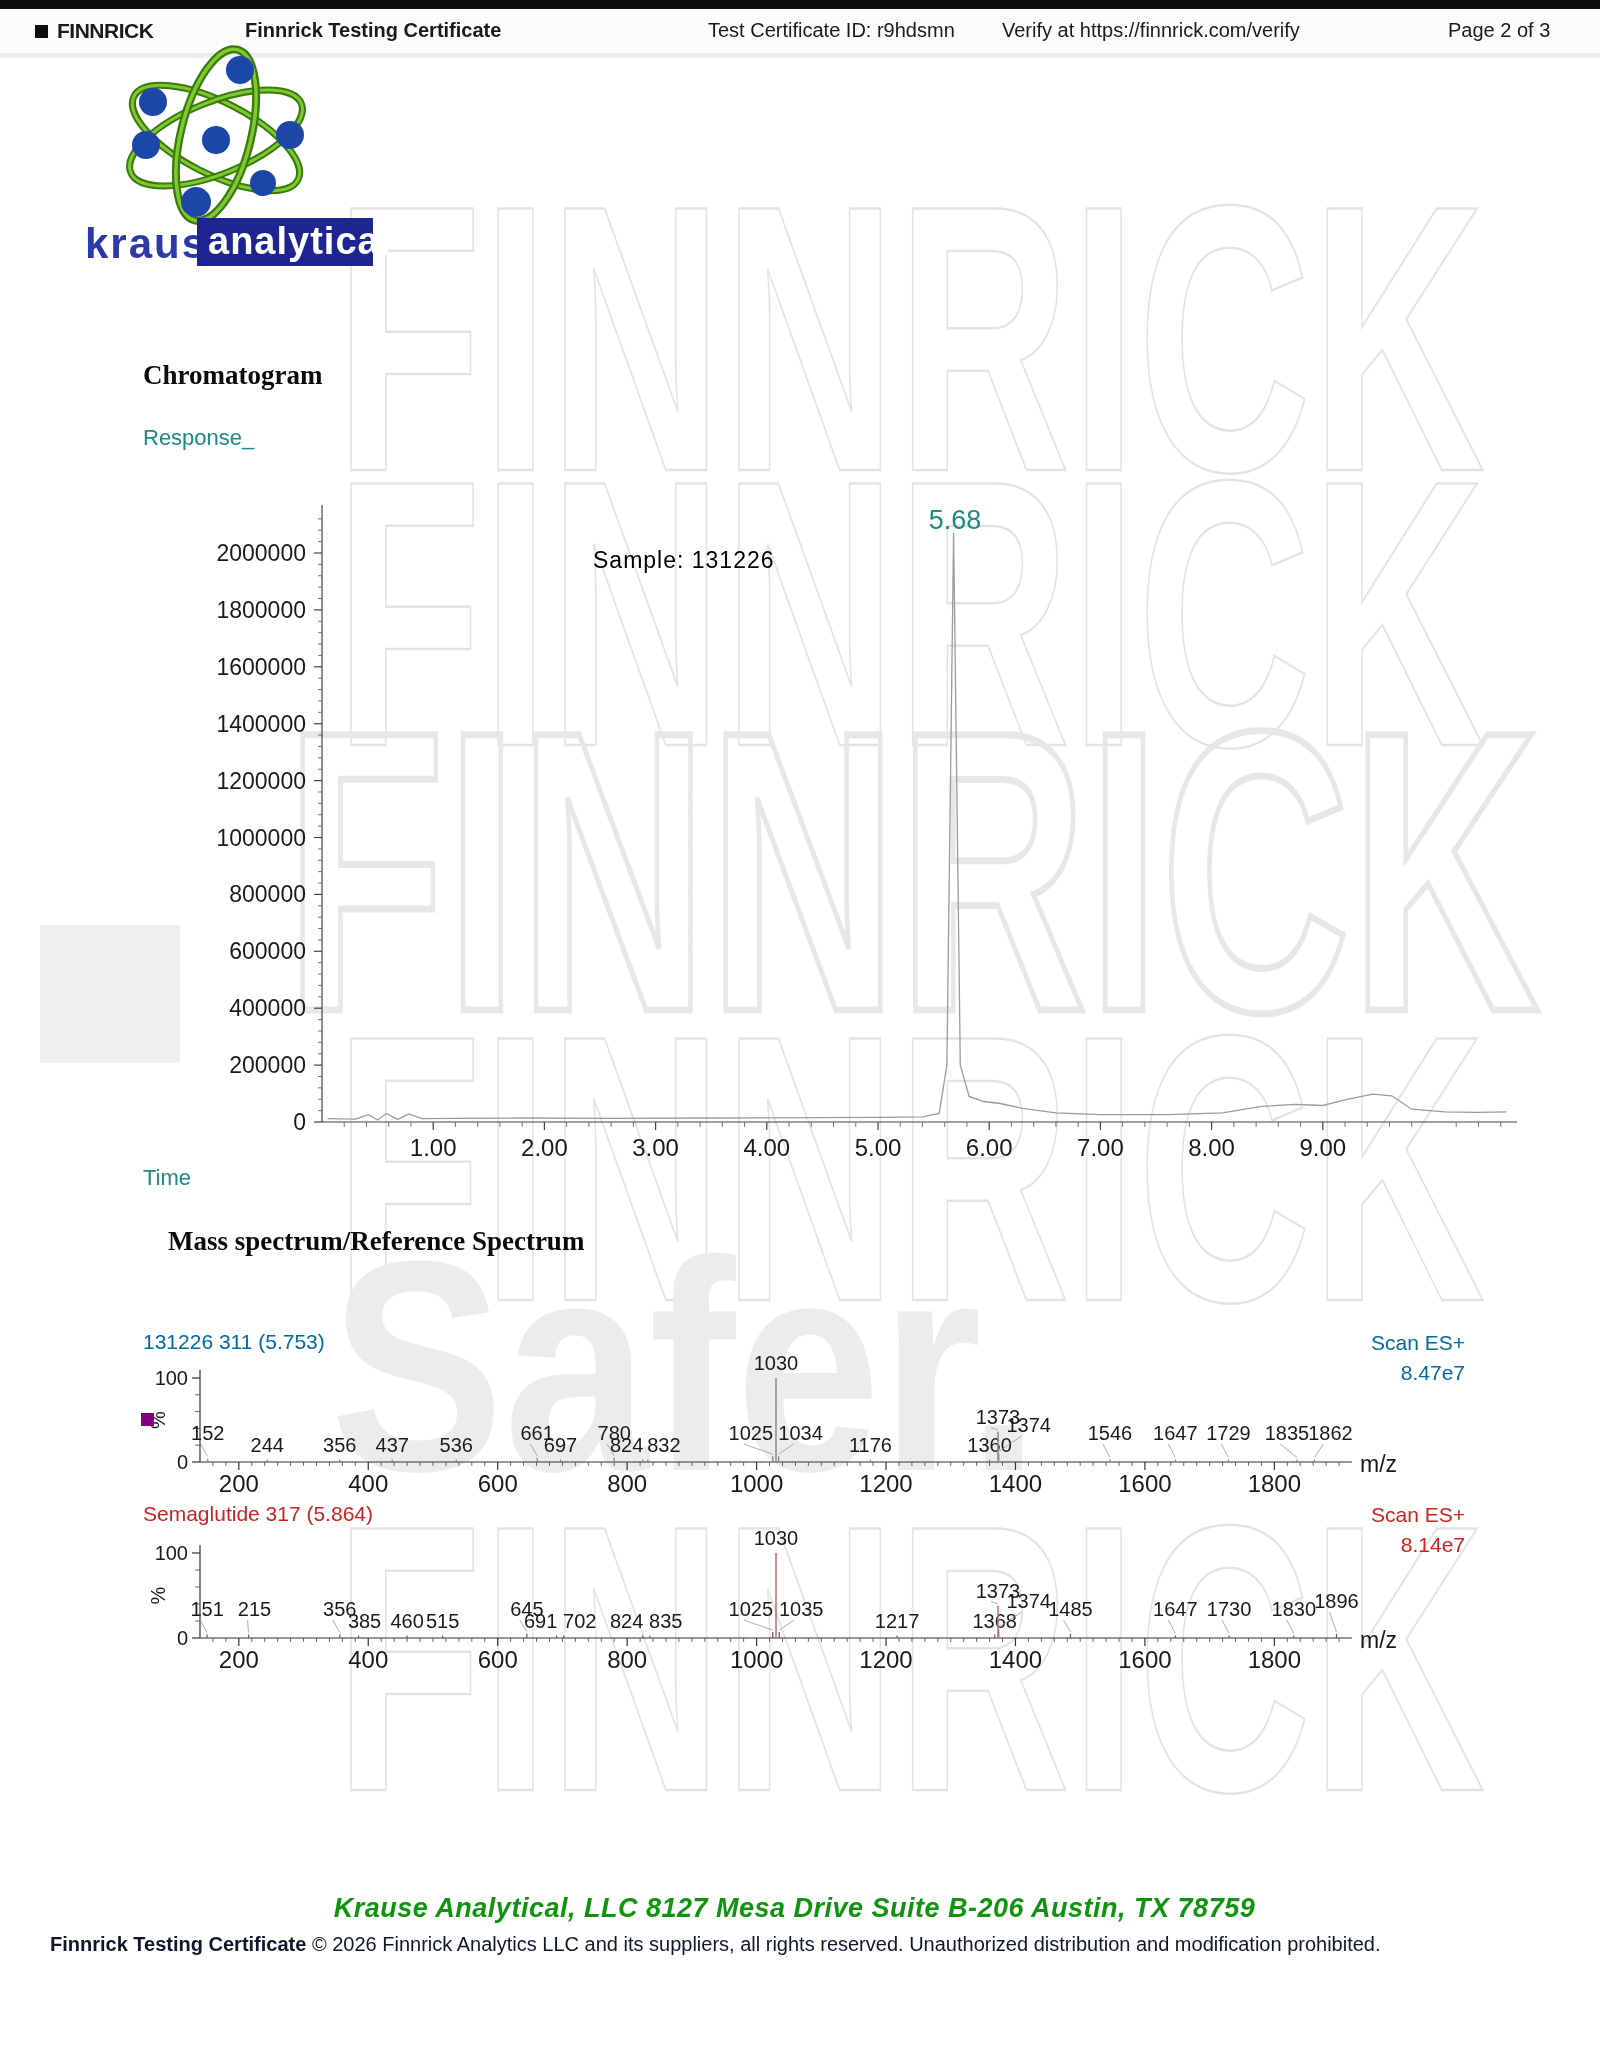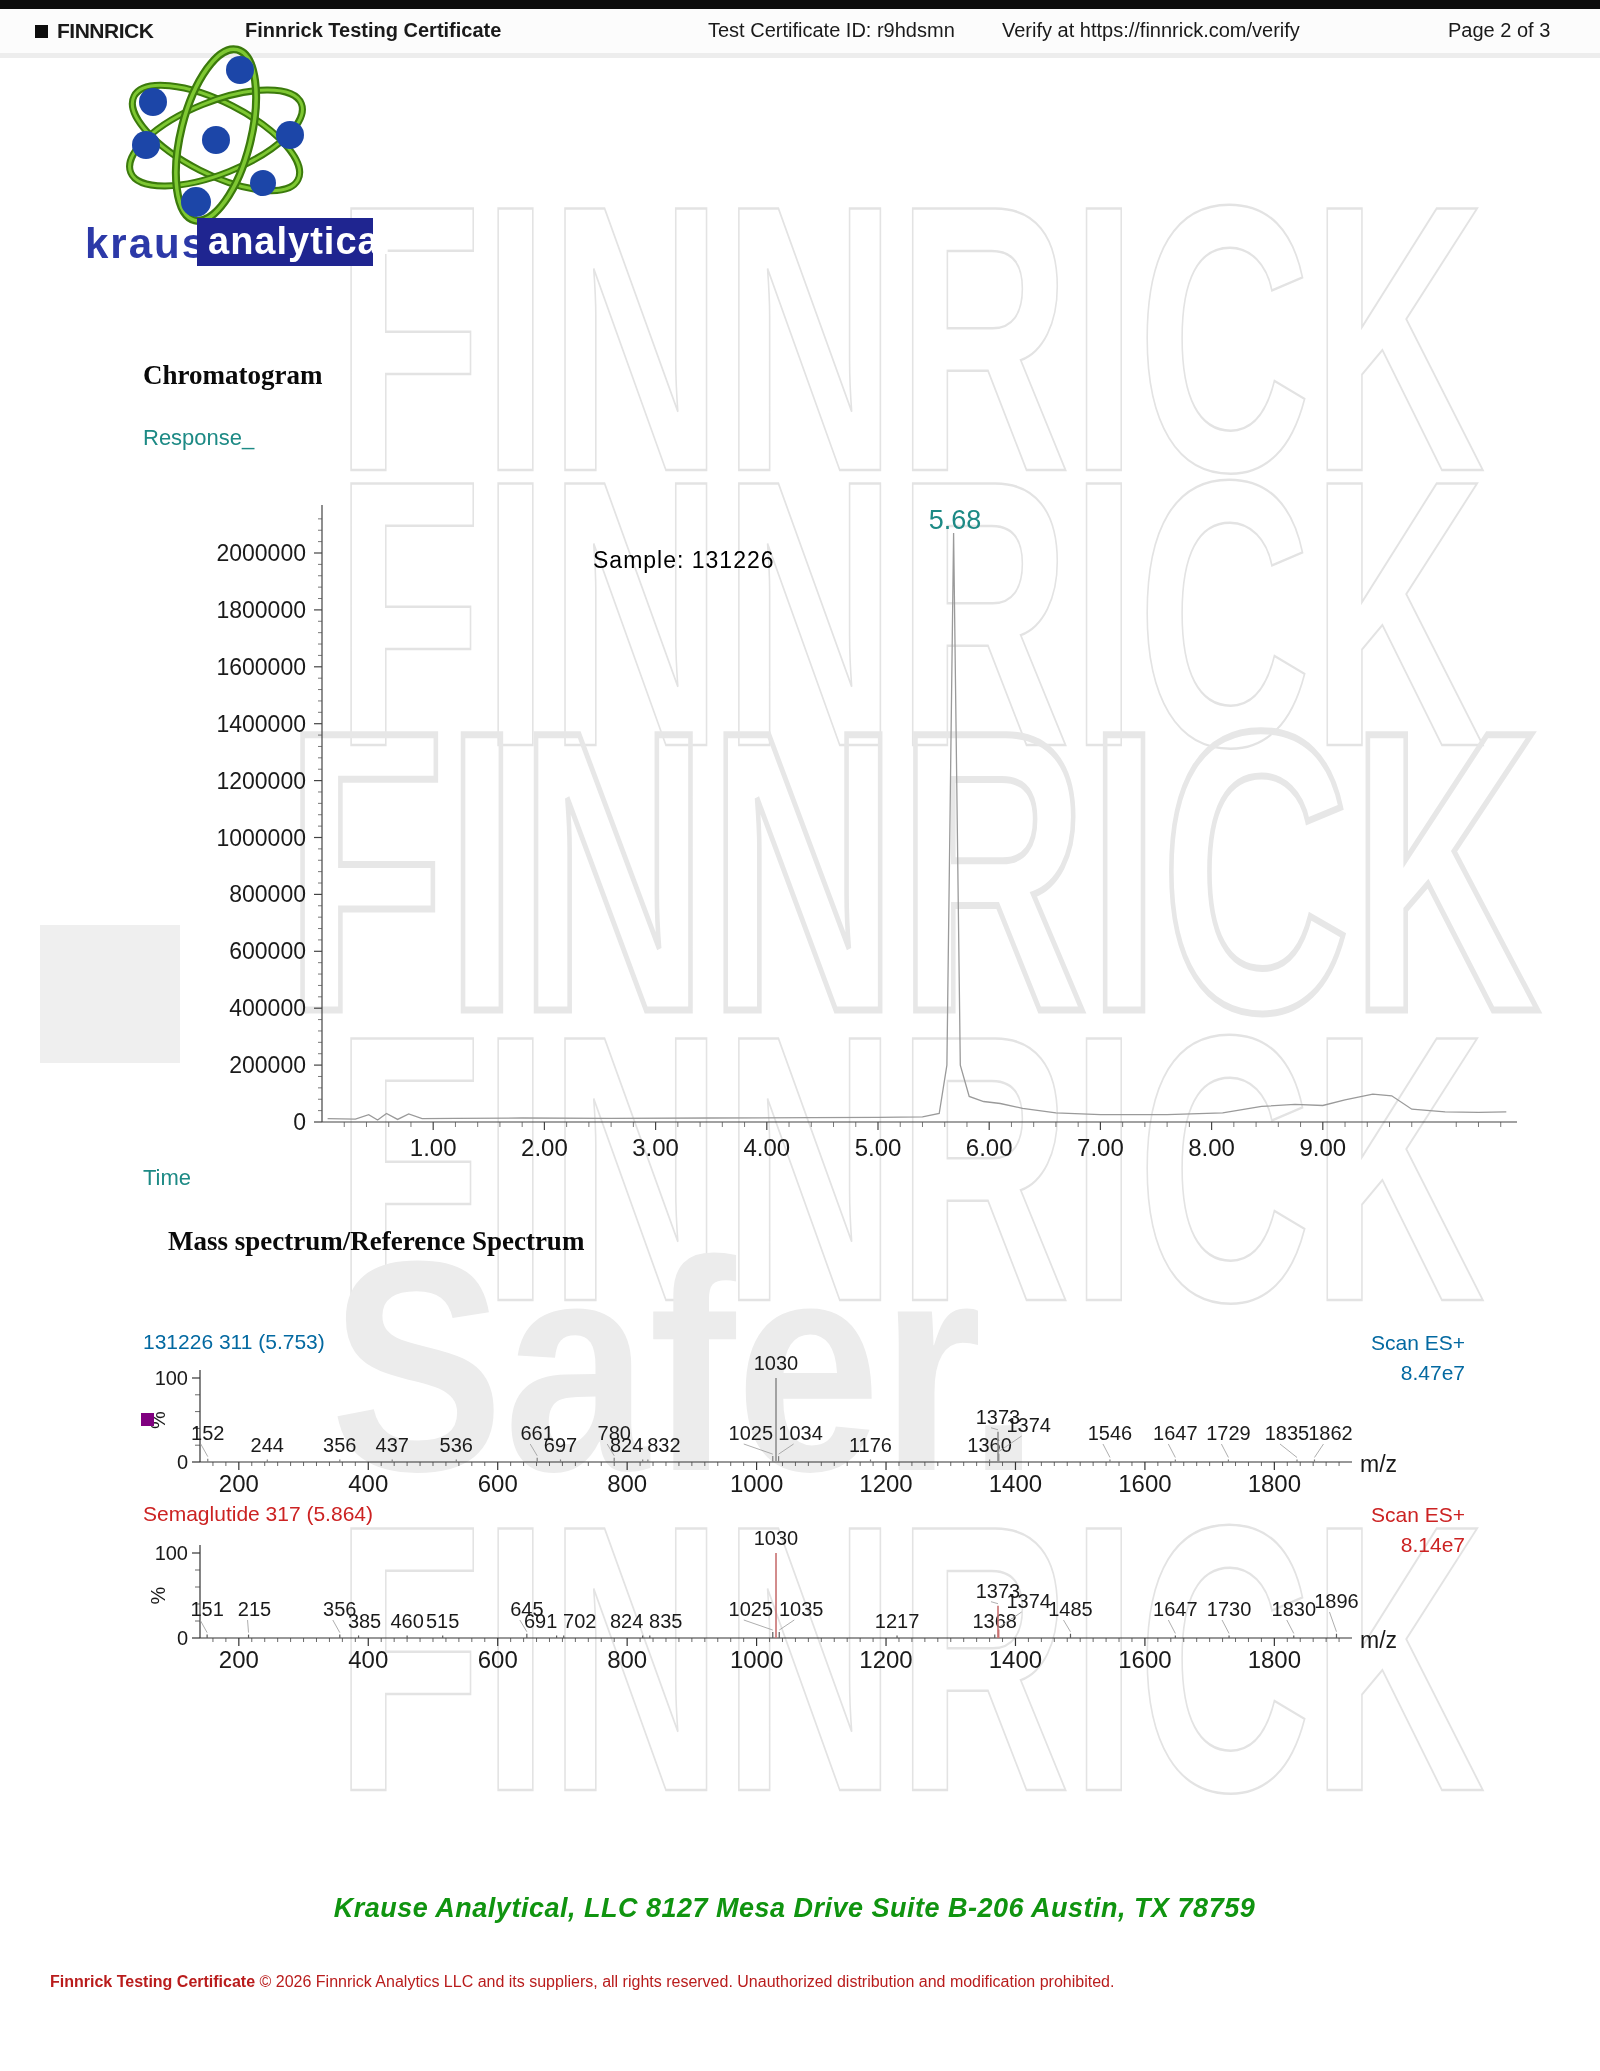--- a/index.html
+++ b/index.html
@@ -24,21 +24,21 @@
   .tracetitle{font-size:23px;color:#151515;text-align:center;}
   .peaklbl{font-size:27px;text-align:center;}
   .samplelbl{font-size:23px;color:#000000;letter-spacing:1px;}
   .speclabel{font-size:21px;white-space:nowrap;}
   .purple{color:#0369a1;}
   .red{color:#cc2222;}
   .scanblock{text-align:right;font-size:21px;line-height:30px;}
   svg text{font-family:"Liberation Sans",sans-serif;}
   .footer-address{left:0;top:1893px;width:1589px;text-align:center;
     font-style:italic;font-weight:bold;font-size:27px;color:#109410;letter-spacing:0.5px;}
-  .copyright{left:50px;top:1973px;width:1520px;font-size:16px;color:#b91c1c;white-space:nowrap;}
+  .copyright{left:50px;top:1933px;width:1520px;font-size:20px;color:#0f172a;white-space:nowrap;}
   .copyright b{font-weight:bold;}
 </style>
 </head>
 <body>
 
 <div class="page">
 
   <svg class="abs wm" width="1600" height="2071" viewBox="0 0 1600 2071">
     <g font-family="Liberation Sans, sans-serif" font-weight="bold">
       <text x="335" y="470" font-size="380" fill="none" stroke="#e3e3e3" stroke-width="2.5" textLength="1150" lengthAdjust="spacingAndGlyphs">FINNRICK</text>

